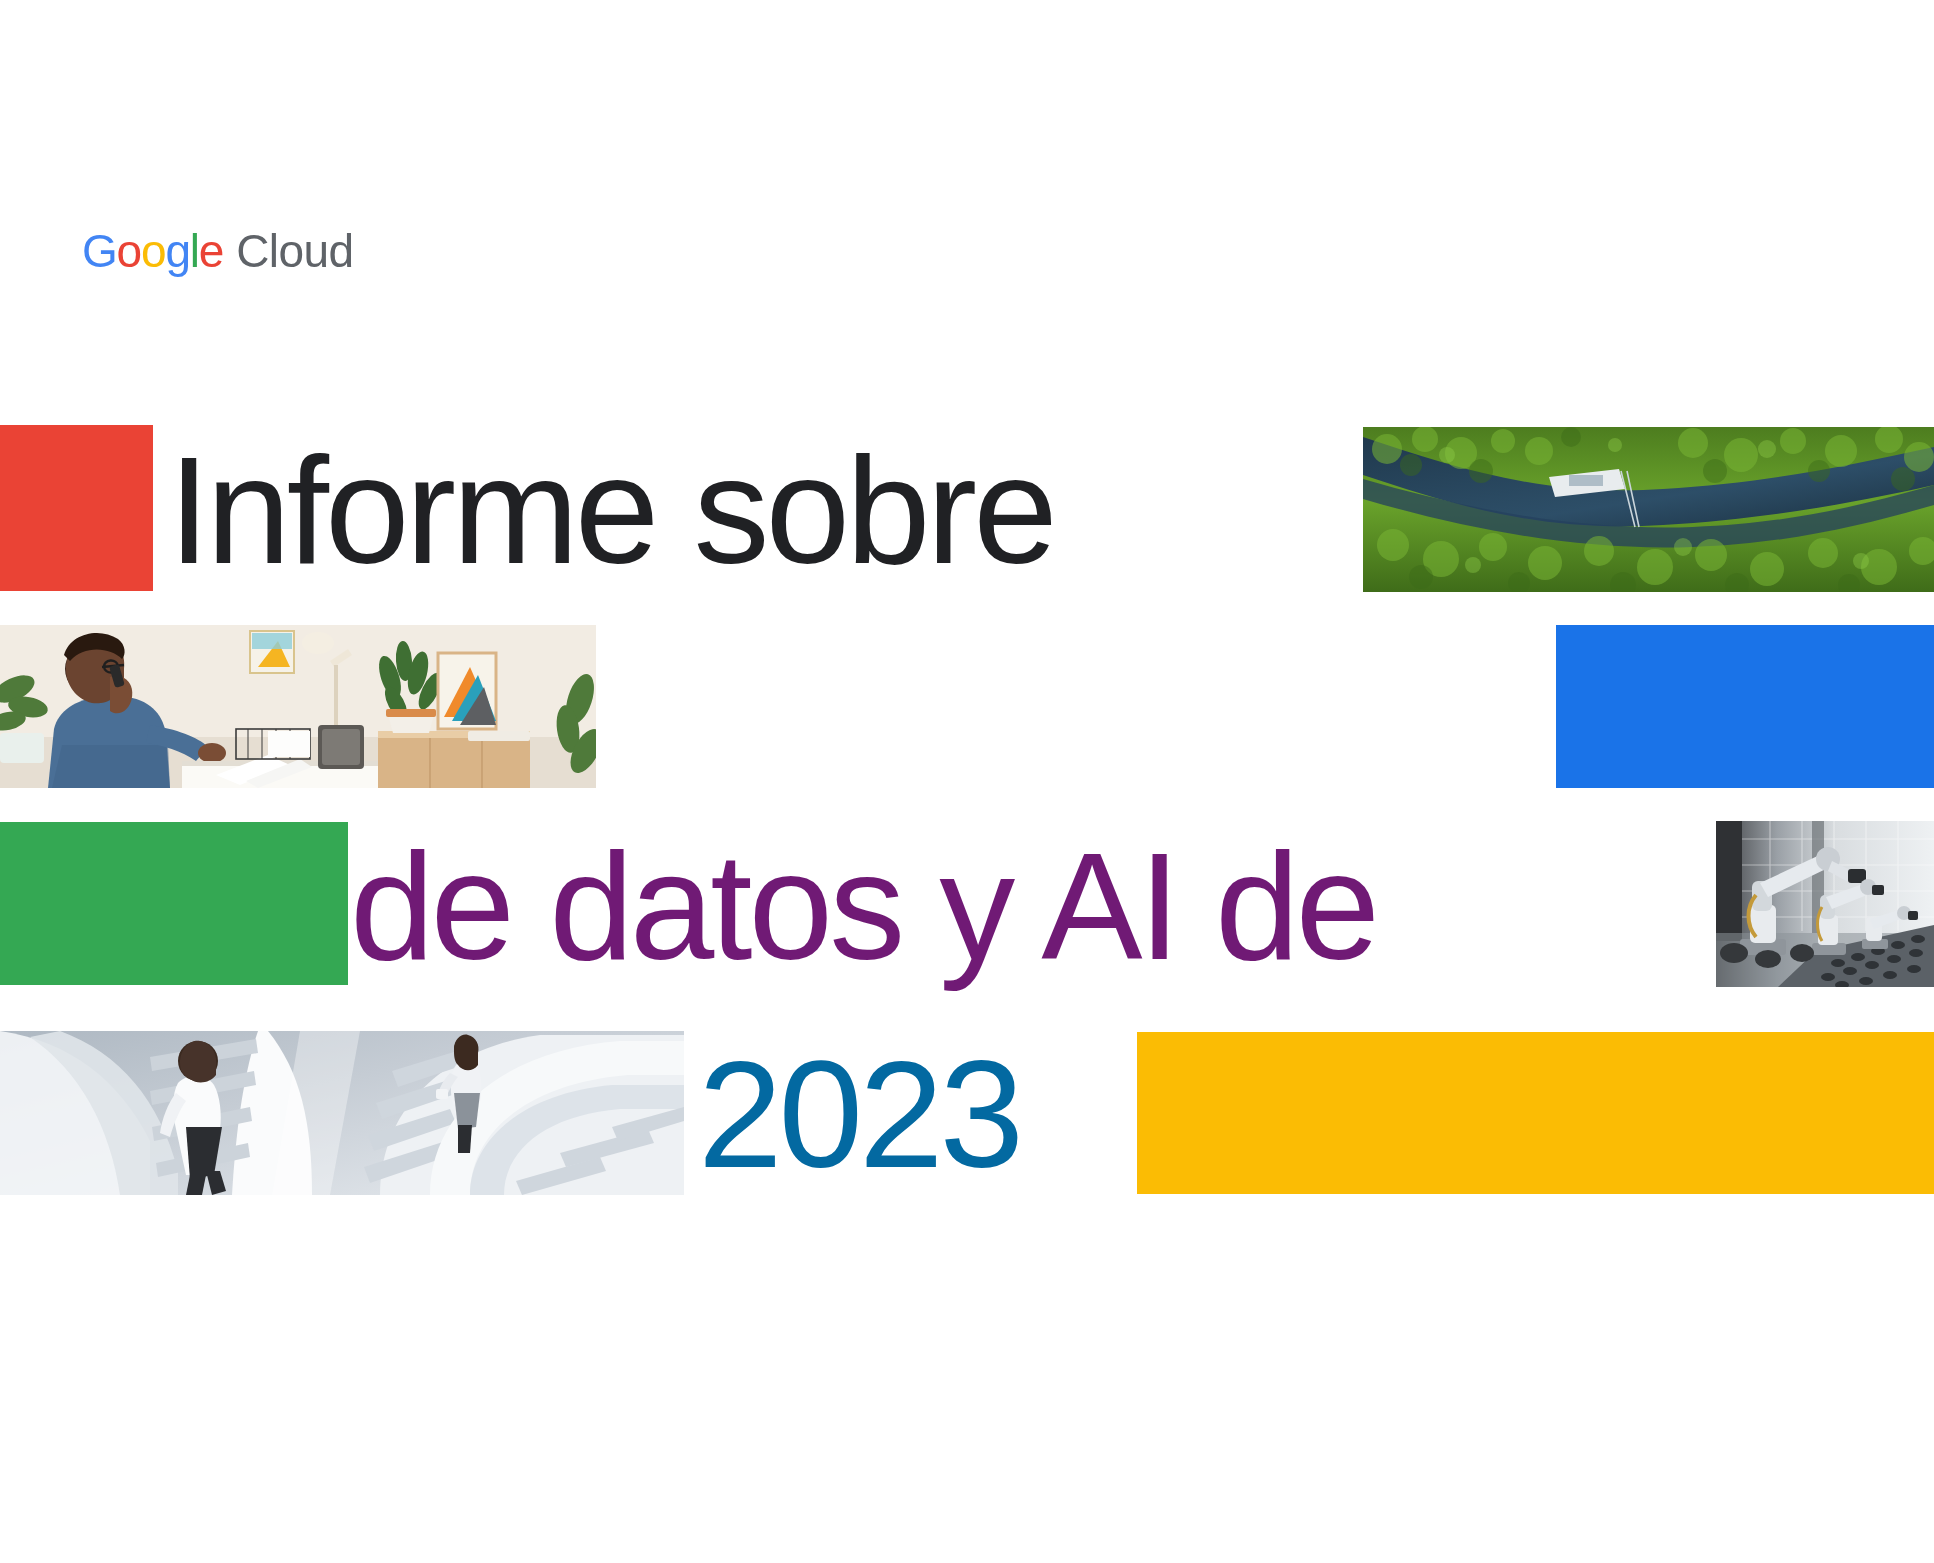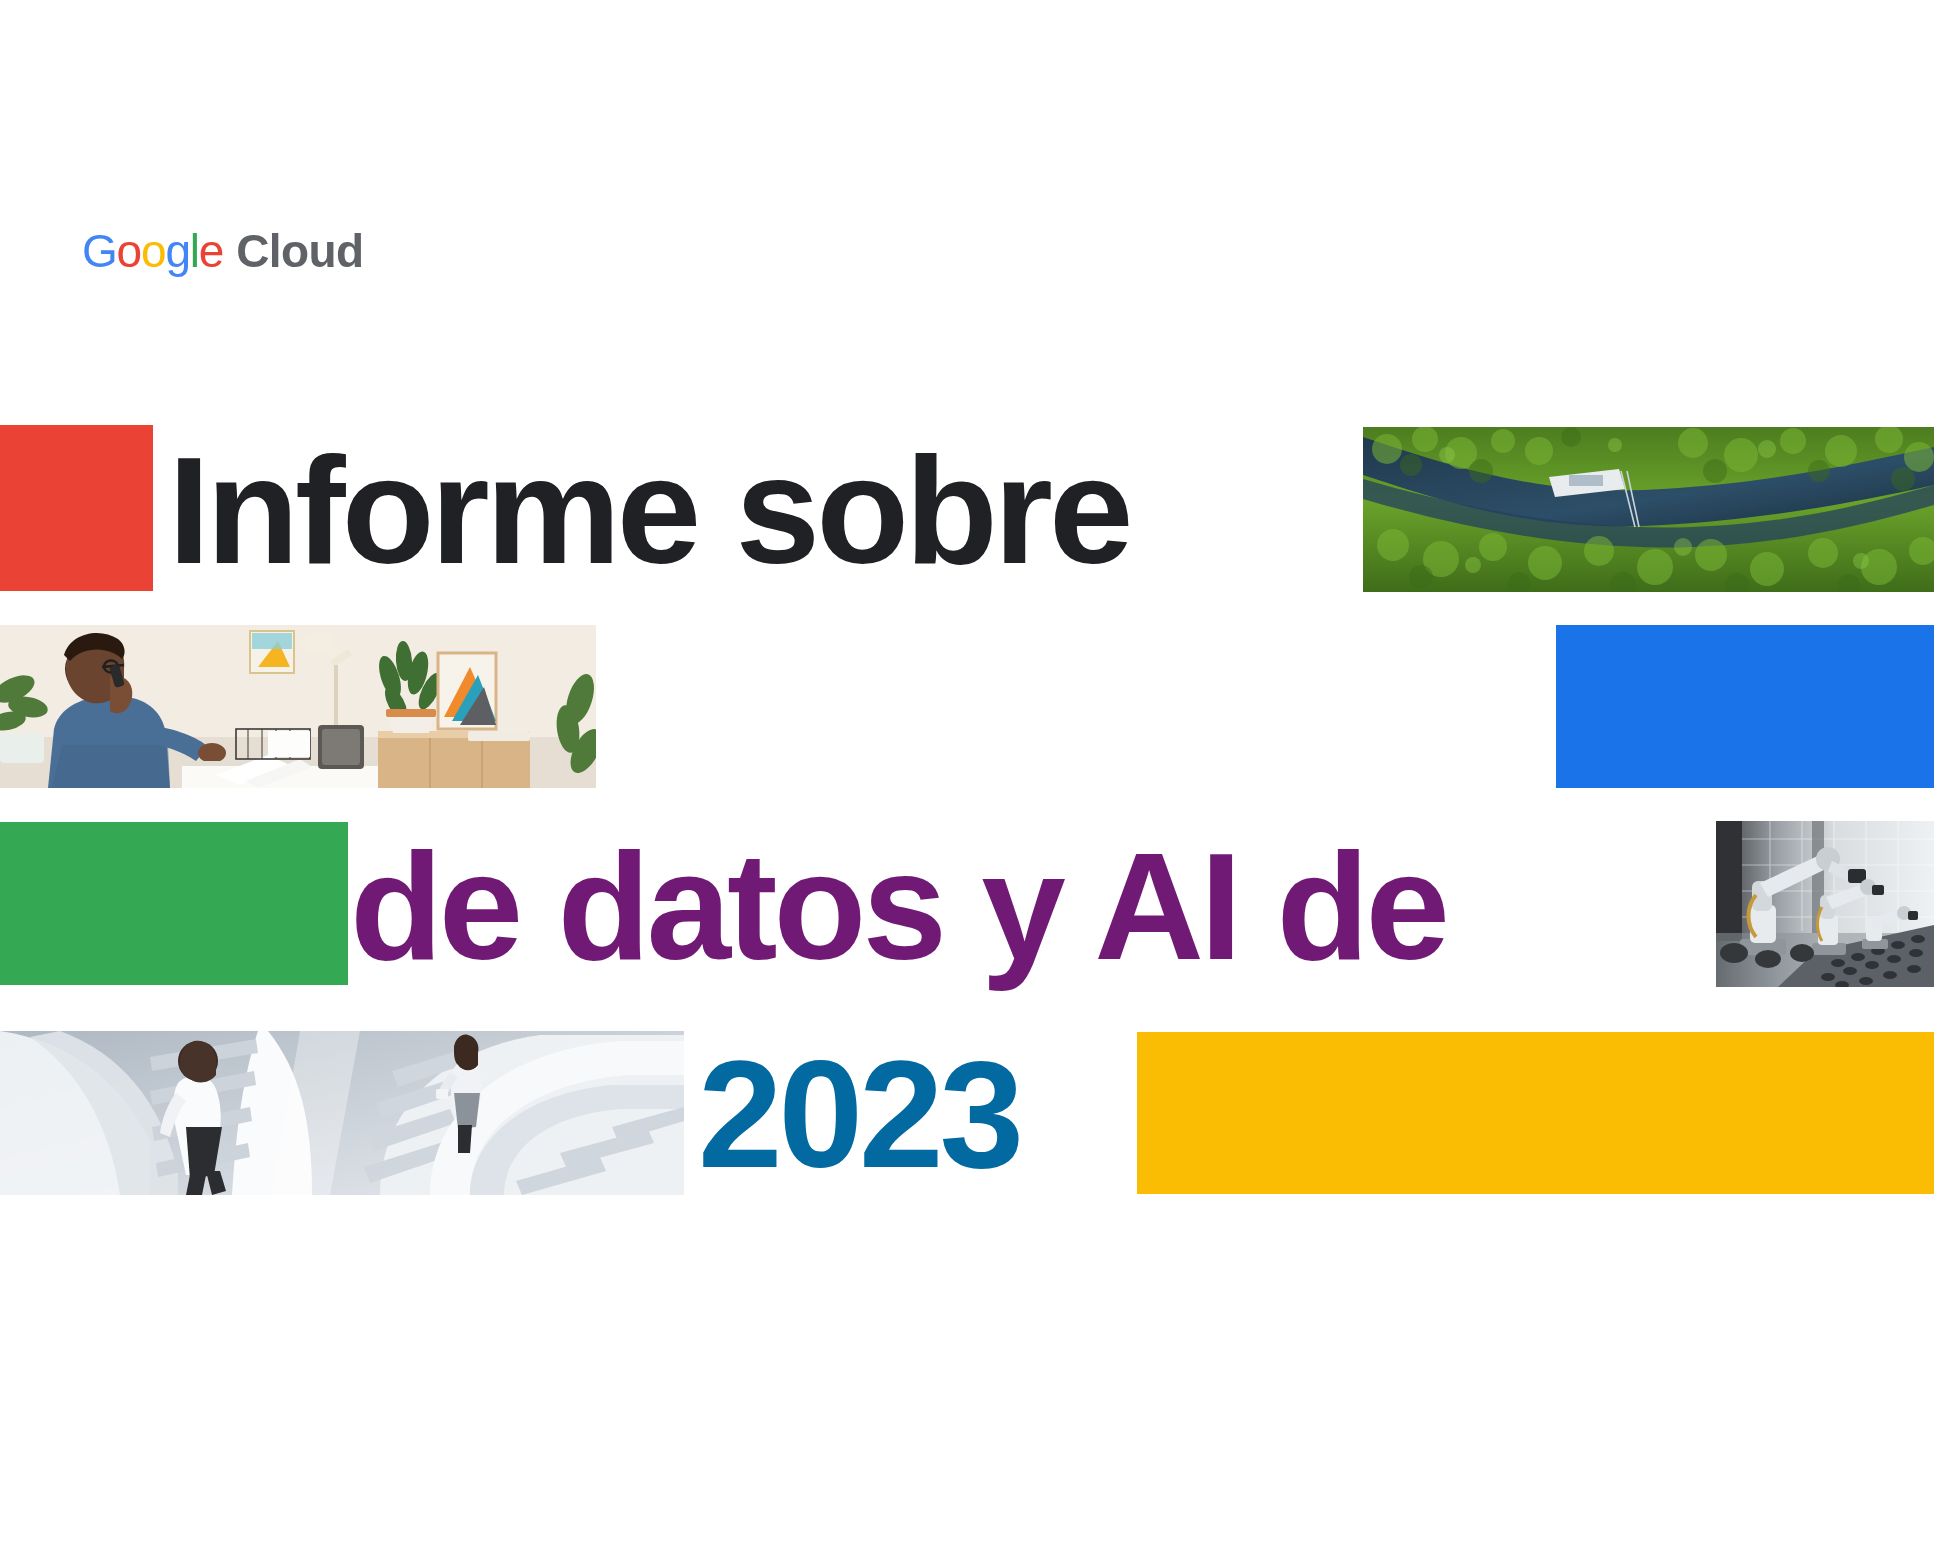--- a/index.html
+++ b/index.html
@@ -66,41 +66,41 @@
   #photo-robots    { left: 1716px; top: 821px;  width: 218px; height: 166px; }
   #photo-stairs    { left: 0px;    top: 1031px; width: 684px; height: 164px; }
 
   .photo svg { display:block; width:100%; height:100%; }
 
   
   .title {
     position: absolute;
     color: #202124;
     font-family: "Liberation Sans", "DejaVu Sans", sans-serif;
-    font-weight: 700;
+    font-weight: 400;
     font-size: 152px;
     line-height: 1;
     letter-spacing: -4px;
     white-space: nowrap;
   }
   #title-line-1 { left: 168px; top: 434px; }
   #title-line-2 { left: 604px; top: 632px; }
   #title-line-3 { left: 350px; top: 830px; }
   #title-line-4 { left: 698px; top: 1038px; }
 </style>
 </head>
 <body>
 
 <div class="slide" style="background: rgb(255, 255, 255);">
 
   <div class="logo-block">
     <div class="logo-google">
       <span style="color: rgb(66, 133, 244);">G</span><span style="color: rgb(234, 67, 53);">o</span><span style="color: rgb(251, 188, 5);">o</span><span style="color: rgb(66, 133, 244);">g</span><span style="color: rgb(52, 168, 83);">l</span><span style="color: rgb(234, 67, 53);">e</span>
     </div>
-    <div class="logo-cloud" style="color: rgb(95, 99, 104); font-weight: bold;">Cloud</div>
+    <div class="logo-cloud" style="color: rgb(95, 99, 104);">Cloud</div>
   </div>
 
   <div class="block" id="block-red" style="background: rgb(234, 67, 53);"></div>
   <div class="block" id="block-blue" style="background: rgb(26, 115, 232);"></div>
   <div class="block" id="block-green" style="background: rgb(52, 168, 83);"></div>
   <div class="block" id="block-yellow" style="background: rgb(251, 188, 4);"></div>
 
   <div class="photo" id="photo-forest">
     <svg viewBox="0 0 571 165" preserveAspectRatio="none" aria-hidden="true">
       <defs>

